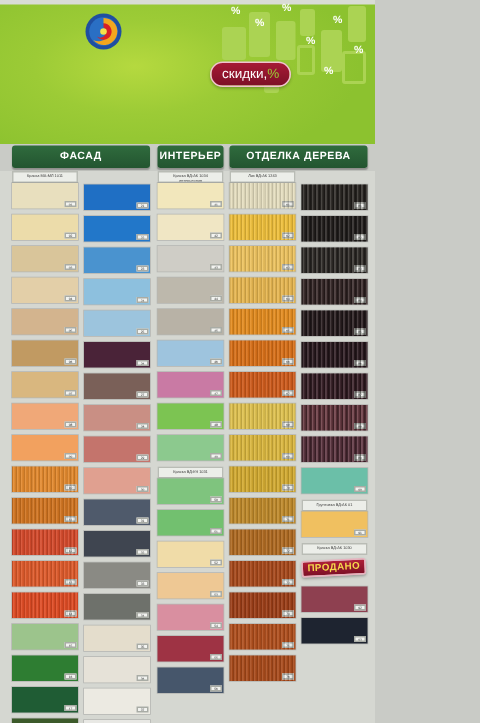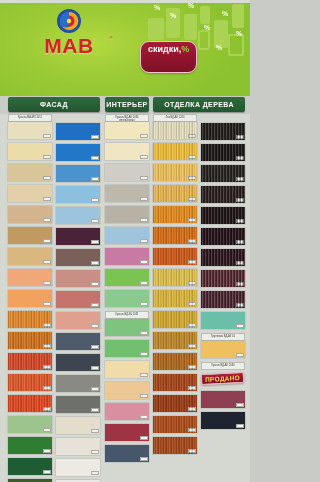--- a/index.html
+++ b/index.html
@@ -57,22 +57,22 @@
   }
   .logo-tm {
     position:absolute; font-size:4px; top:1px; right:-5px; color:#d81f26;
   }
 
   .discount-badge {
     position:absolute; left:140px; top:41px;
     background:linear-gradient(#a61b35,#7d1026);
     border:1px solid #f0c3cf;
     border-radius:9px;
-    padding:2px 7px 18px 7px;
-    color:#fff; font-size:9px; font-weight:bold;
+    padding:2px 7px 3px 7px;
+    color:#fff; font-size:9px; font-weight:normal;
     box-shadow:0 1px 2px rgba(0,0,0,0.25);
     white-space:nowrap;
   }
   .discount-badge .pc { color:#9ccb36; }
 
   .sale-title {
     position:absolute; left:0; top:59px; width:224px;
     text-align:center;
     font-size:30px; font-weight:bold; color:#ffffff;
     letter-spacing:0px; line-height:1;
@@ -208,24 +208,20 @@
   <div class="logo">
     <div class="logo-mark">
       <svg width="26" height="26" viewBox="0 0 26 26">
         <circle cx="13" cy="13" r="12" fill="#1f4fa0"></circle>
         <circle cx="13" cy="13" r="9.5" fill="#2a6fc4"></circle>
         <path d="M13 4 A9 9 0 1 1 6.2 18.6 A6.5 6.5 0 1 0 13 7.5 Z" fill="#f2a61e"></path>
         <path d="M13 7.5 A5.5 5.5 0 1 1 8.6 16.4 A3.4 3.4 0 1 0 13 10.2 Z" fill="#d81f26"></path>
         <circle cx="13" cy="13" r="2.2" fill="#f5e04a"></circle>
       </svg>
     </div>
-    <div class="logo-text">
-      <span>MAB</span>
-      <span class="logo-tm">®</span>
-    </div>
   </div>
 
   <div class="discount-badge">
     <span>скидки,</span><span class="pc">%</span>
   </div>
 
 </div>
 
 <div class="tabs">
   <div class="tab tab-1">ФАСАД</div>

